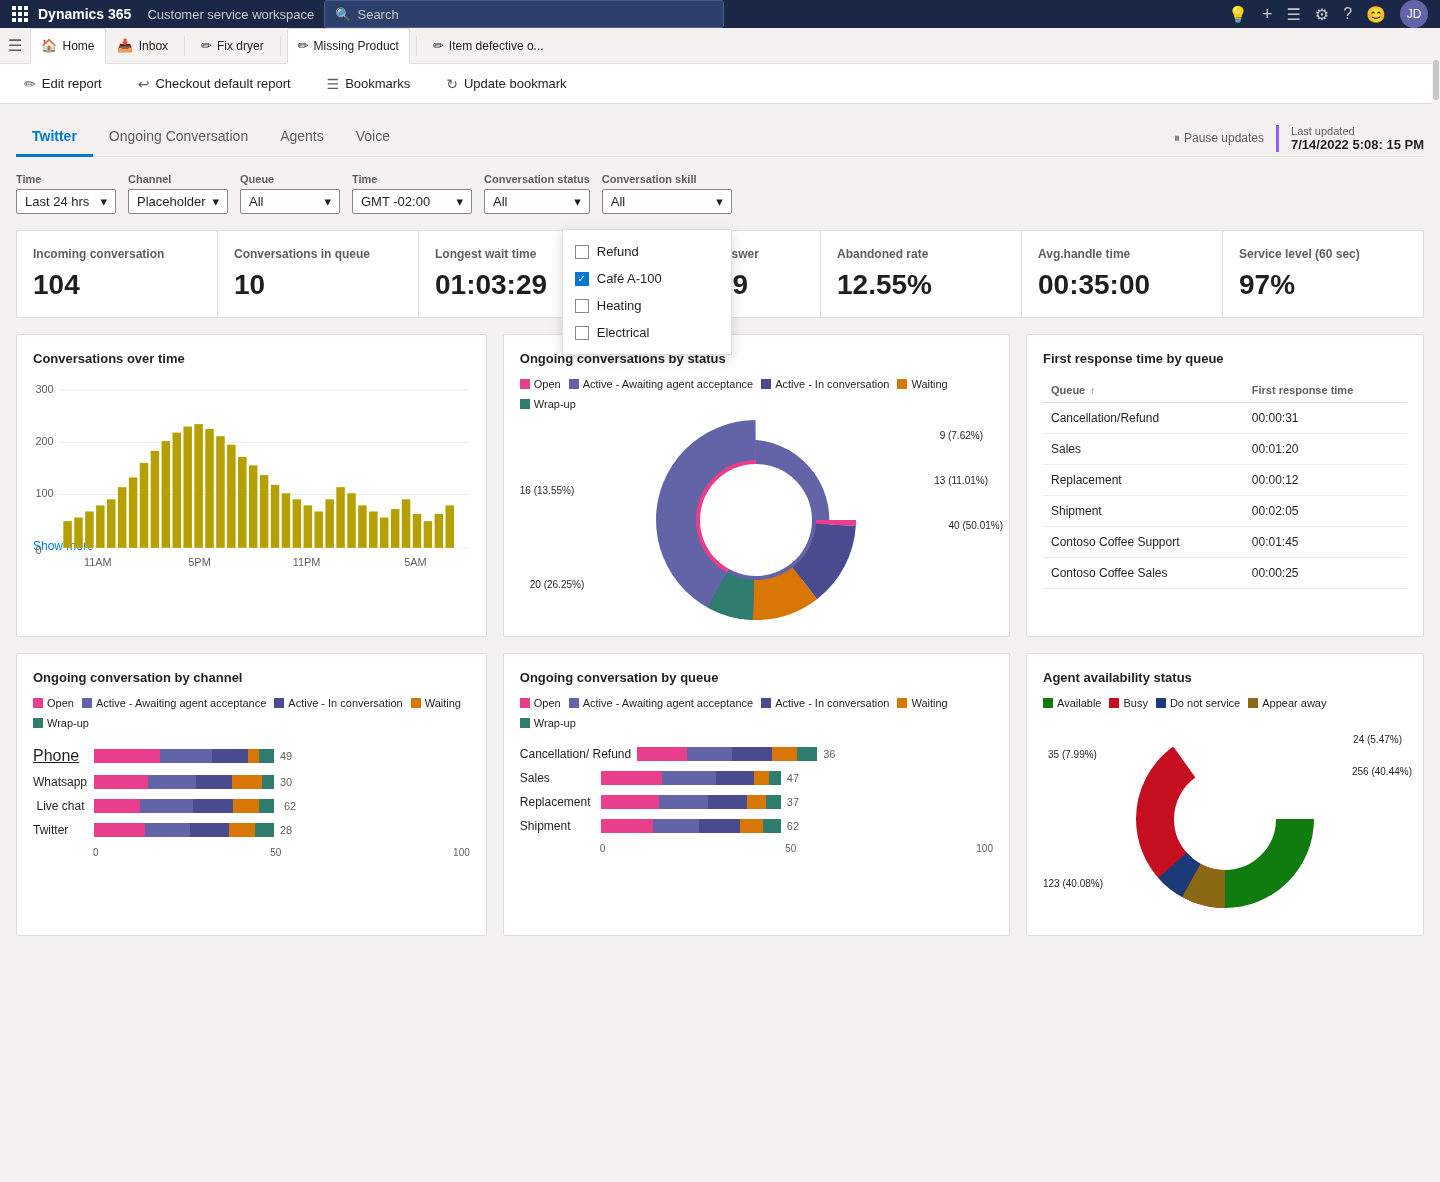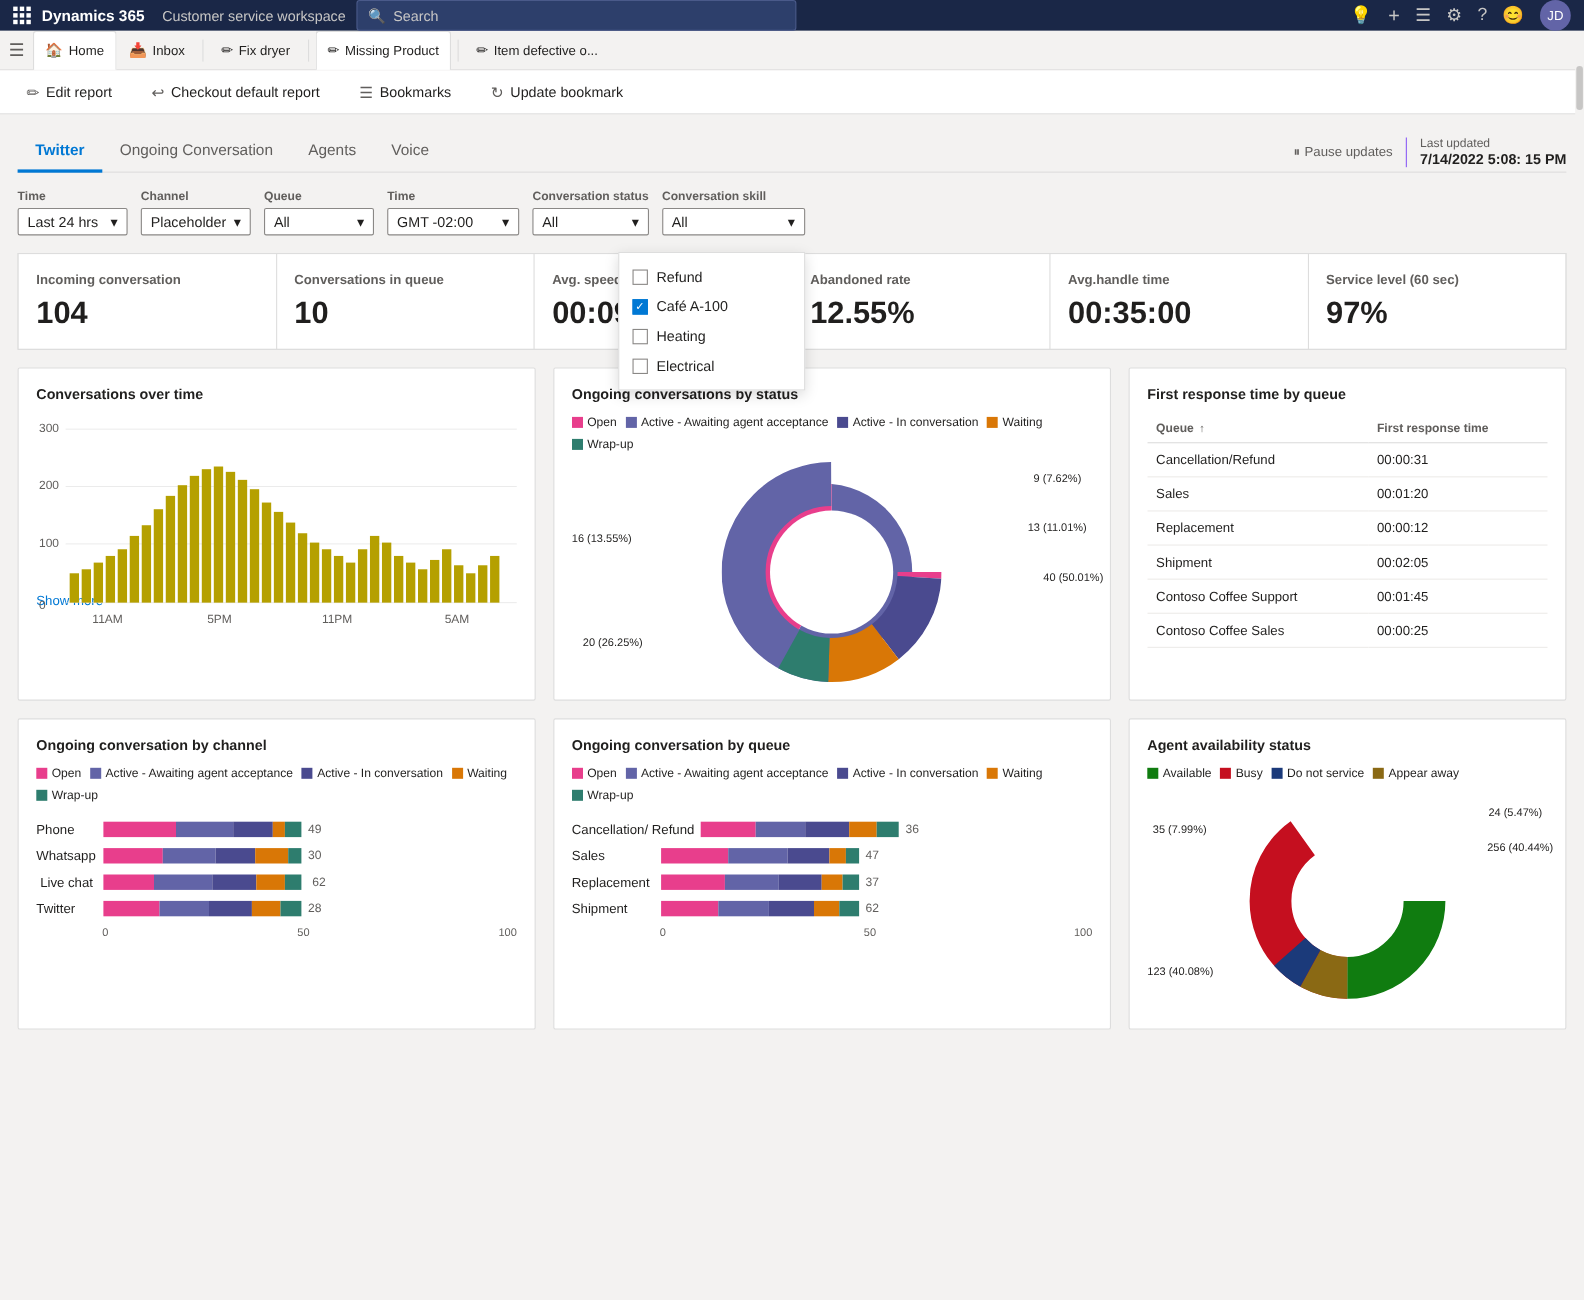--- a/index.html
+++ b/index.html
@@ -100,21 +100,21 @@
       padding: 8px 16px 10px;
       cursor: pointer;
       font-size: 14px;
       color: #605e5c;
       border-bottom: 3px solid transparent;
       margin-bottom: -1px;
     }
     .summary-tab.active { color: #0078d4; border-bottom-color: #0078d4; font-weight: 600; }
     .summary-tab-right { margin-left: auto; display: flex; align-items: center; gap: 12px; font-size: 12px; color: #605e5c; }
     .pause-btn { display: flex; align-items: center; gap: 4px; cursor: pointer; }
-    .last-updated { border-left: 1px solid #8b5cf6; padding-left: 12px; }
+    .last-updated { border-left: 3px solid #8b5cf6; padding-left: 12px; }
 
     
     .filters { display: flex; gap: 12px; margin-bottom: 16px; align-items: flex-end; }
     .filter-group { display: flex; flex-direction: column; gap: 4px; }
     .filter-label { font-size: 11px; color: #605e5c; font-weight: 600; }
     .filter-select {
       display: flex;
       align-items: center;
       gap: 6px;
       border: 1px solid #8a8886;
@@ -350,20 +350,24 @@
   </div>
 
   <div class="kpi-row" id="kpi-row">
       <div class="kpi-card">
     <div class="kpi-label">Incoming conversation</div>
     <div class="kpi-value">104</div>
   </div>
       <div class="kpi-card">
     <div class="kpi-label">Conversations in queue</div>
     <div class="kpi-value">10</div>
+  </div>
+      <div class="kpi-card">
+    <div class="kpi-label">Longest wait time</div>
+    <div class="kpi-value">01:03:29</div>
   </div>
       <div class="kpi-card">
     <div class="kpi-label">Avg. speed to answer</div>
     <div class="kpi-value">00:09:19</div>
   </div>
       <div class="kpi-card">
     <div class="kpi-label">Abandoned rate</div>
     <div class="kpi-value">12.55%</div>
   </div>
       <div class="kpi-card">
@@ -556,21 +560,21 @@
             <div class="legend-sq" style="background:#d97706;"></div>
             <span>Waiting</span>
           </div>
         <div class="legend-item">
             <div class="legend-sq" style="background:#2e7d6e;"></div>
             <span>Wrap-up</span>
           </div>
       </div>
       <div id="channel-bars" style="padding-top:8px;">
           <div style="display: flex; align-items: center; gap: 6px; margin-bottom: 10px;">
-            <span style="min-width:55px;font-size:12px;">Phone</span>
+            <span style="min-width:55px;font-size:16px;text-decoration:underline;">Phone</span>
             <div style="display:flex;height:14px;flex:1;max-width:180px;">
               <div style="width:36.734693877551024%;background:#e83e8c;"></div>
               <div style="width:28.57142857142857%;background:#6264a7;"></div>
               <div style="width:20.408163265306122%;background:#4a4a8f;"></div>
               <div style="width:6.122448979591836%;background:#d97706;"></div>
               <div style="width:8.16326530612245%;background:#2e7d6e;"></div>
             </div>
             <span style="font-size:11px;color:#605e5c;min-width:20px;">49</span>
           </div>
           <div style="display: flex; align-items: center; gap: 6px; margin-bottom: 10px;">

